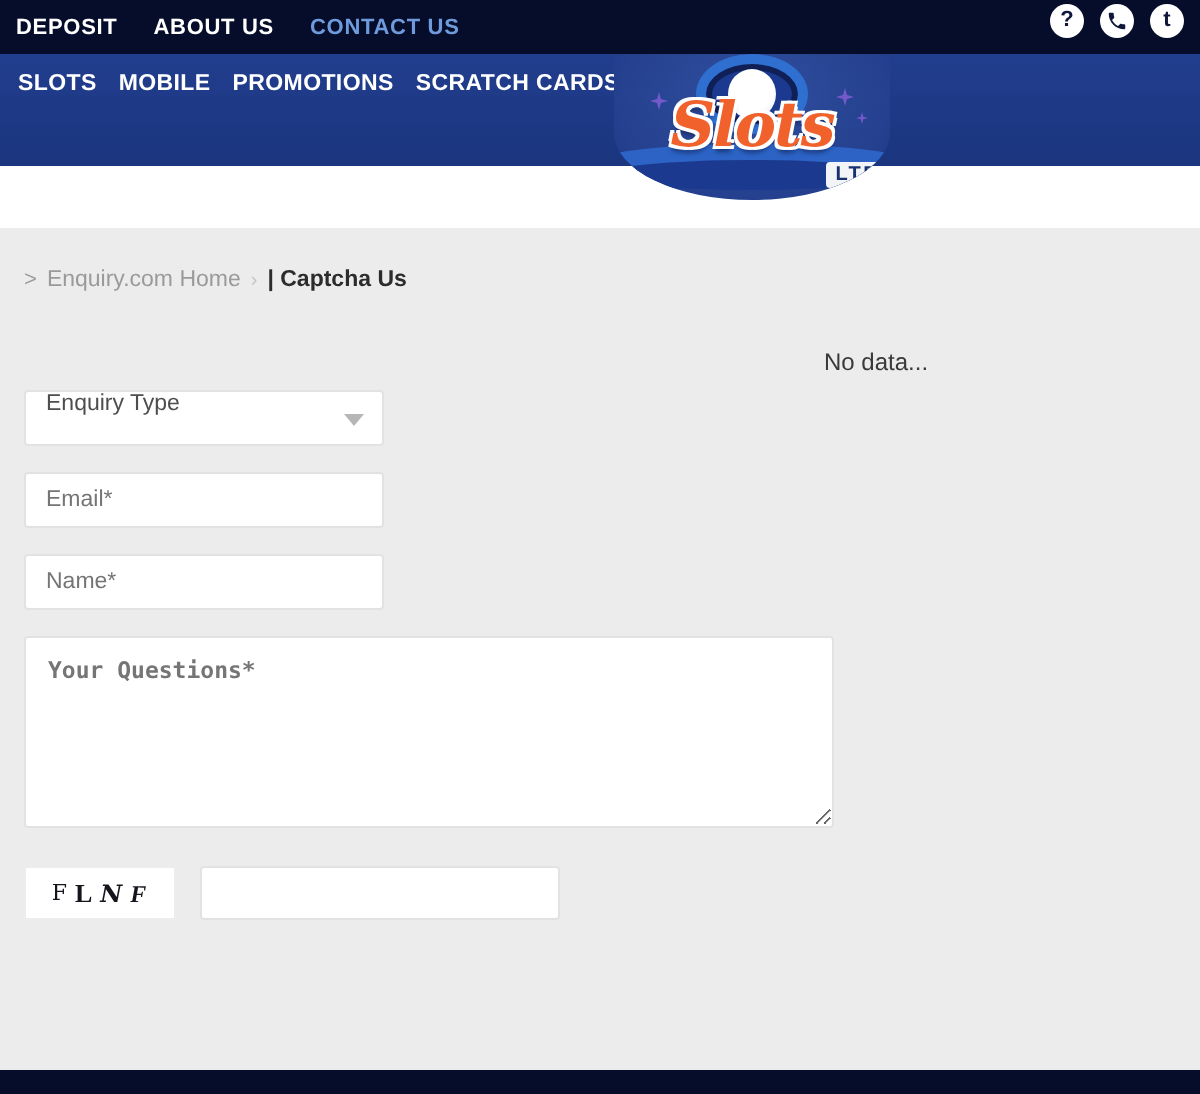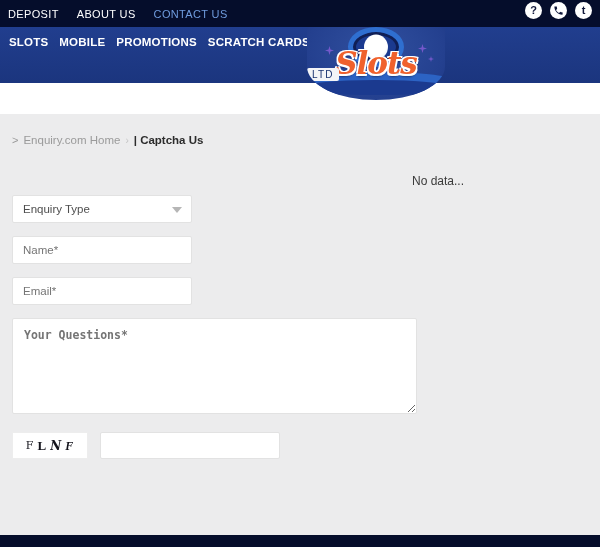--- a/index.html
+++ b/index.html
@@ -35,21 +35,21 @@
   .topbar-links {
     position: absolute;
     top: 0; left: 8px;
     height: 27px;
     display: flex;
     align-items: center;
     gap: 18px;
   }
   .topbar-link {
     font-size: 11px;
-    font-weight: normal;
+    font-weight: bold;
     letter-spacing: .35px;
     color: #ffffff;
     text-decoration: none;
     white-space: nowrap;
   }
   .topbar-link.active { color: #6f9bdd; }
 
   .topbar-icons {
     position: absolute;
     top: 2px;
@@ -182,24 +182,24 @@
     color: #f0612c;
     letter-spacing: -1px;
     text-shadow:
       -1.5px -1.5px 0 #ffffff, 1.5px -1.5px 0 #ffffff,
       -1.5px 1.5px 0 #ffffff, 1.5px 1.5px 0 #ffffff,
       0 3px 2px rgba(10,20,60,.55);
   }
   .logo-ltd {
     position: absolute;
     left: 0; right: 0;
-    bottom: 20px;
-    text-align: left;
+    bottom: 7px;
+    text-align: right;
     font-size: 10px;
-    font-weight: normal;
+    font-weight: bold;
     letter-spacing: 1.2px;
     color: #17306f;
     background: transparent;
   }
   .logo-ltd span {
     background: #f3f4f7;
     padding: 1px 5px;
     border-radius: 2px;
   }
 
@@ -251,21 +251,21 @@
     width: 180px;
     height: 28px;
     background: #ffffff;
     border: 1px solid #e2e2e2;
     border-radius: 2px;
     padding: 0 10px;
     font-size: 11.5px;
     font-family: "Liberation Sans", sans-serif;
     color: #6b6b6b;
     display: flex;
-    align-items: center;
+    align-items: flex-start;
     position: relative;
     margin-bottom: 13px;
   }
   .select-field .caret {
     position: absolute;
     right: 9px;
     top: 11px;
     width: 0; height: 0;
     border-left: 5.5px solid transparent;
     border-right: 5.5px solid transparent;
@@ -422,23 +422,23 @@
 
     <div class="no-data">No data...</div>
 
     <div class="form">
 
       <div class="field select-field">
         <span class="label">Enquiry Type</span>
         <span class="caret"></span>
       </div>
 
+      <input class="field" type="text" placeholder="Email*" style="">
+
       <input class="field" type="text" placeholder="Name*" style="">
-
-      <input class="field" type="text" placeholder="Email*" style="">
 
       <textarea class="textarea" placeholder="Your Questions*" style=""></textarea>
 
 
       <div class="captcha-row">
         <div class="captcha-img">
           <span class="cap-c c0">F</span>
           <span class="cap-c c1">L</span>
           <span class="cap-c c2">N</span>
           <span class="cap-c c3">F</span>

